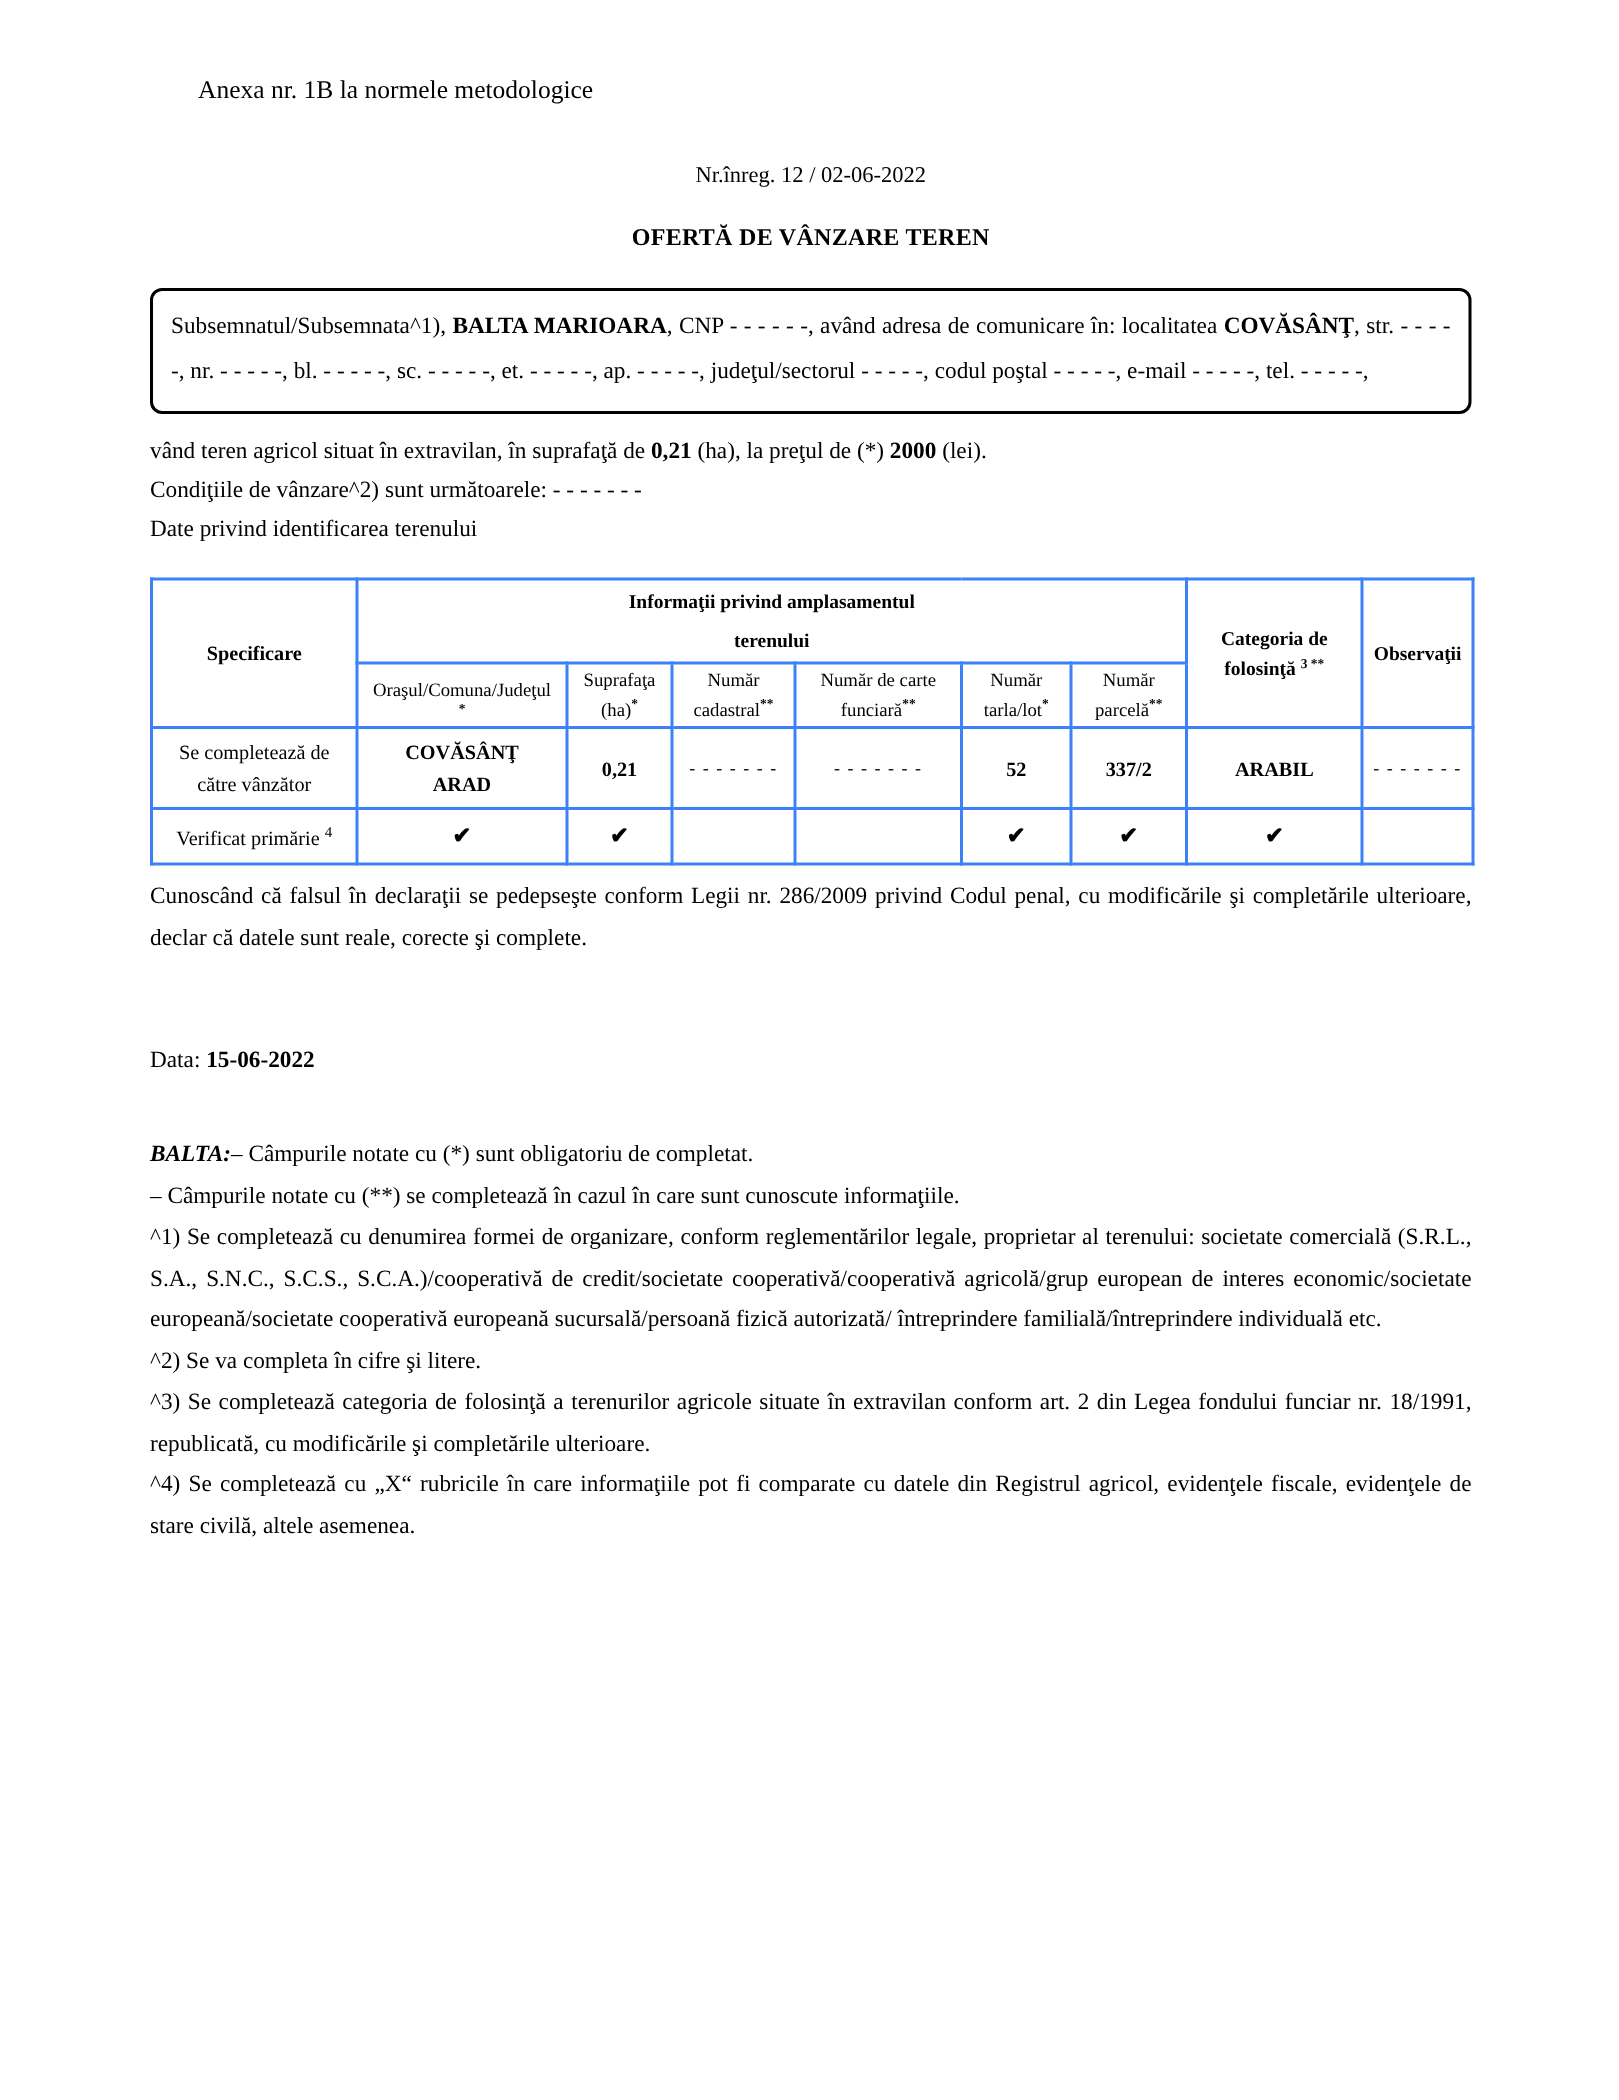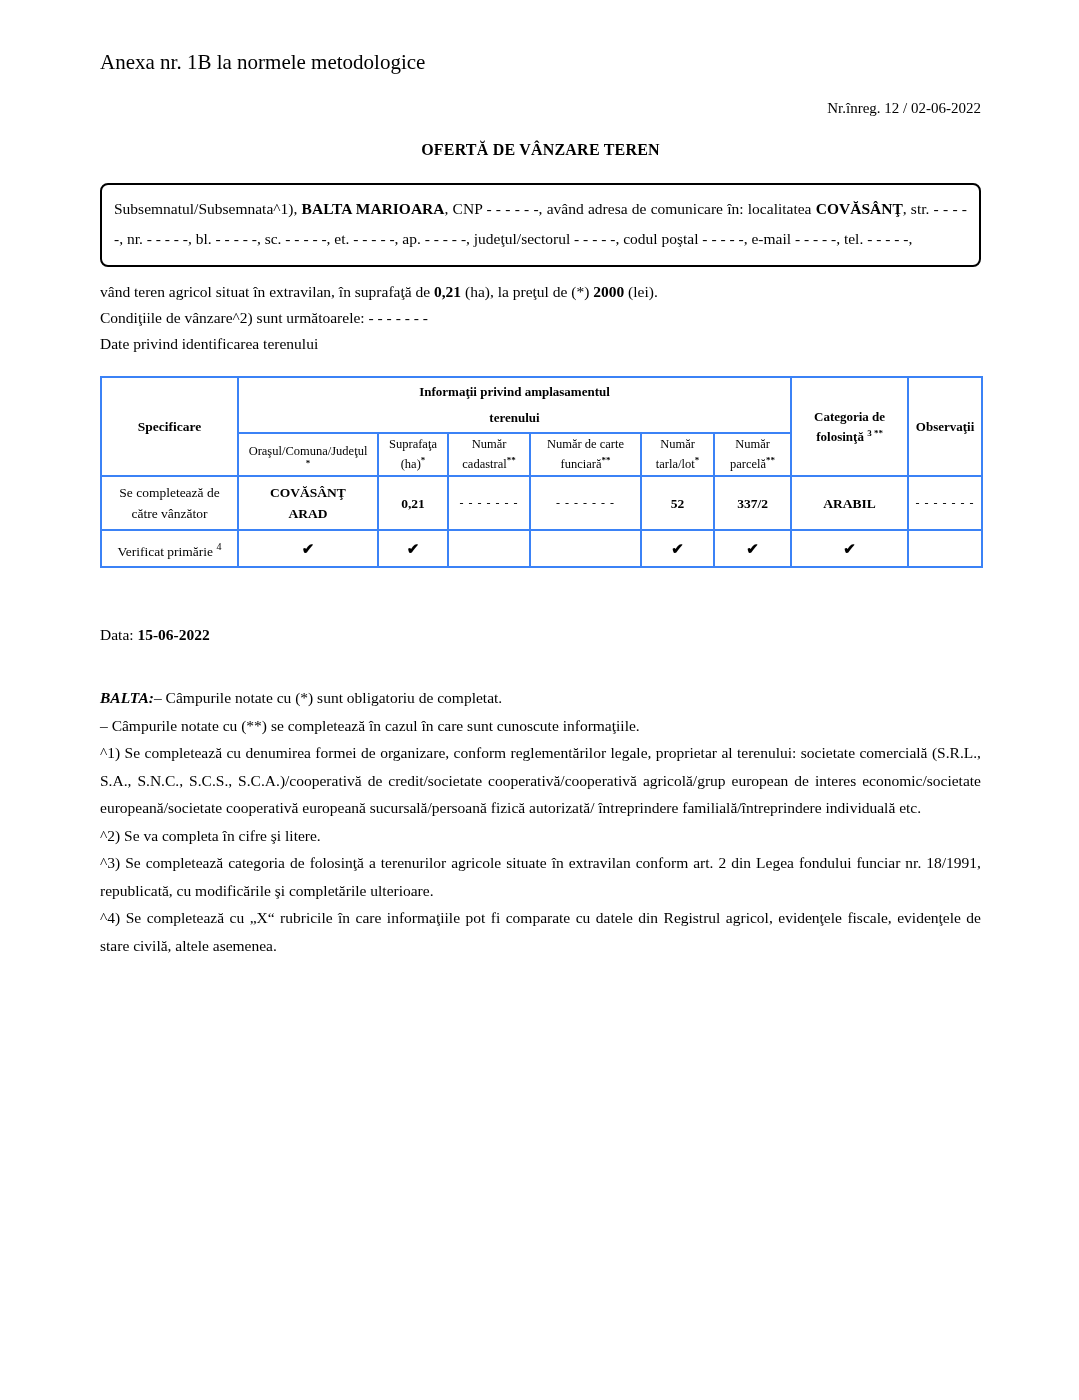--- a/index.html
+++ b/index.html
@@ -17,25 +17,26 @@
     overflow: hidden;
   }
   .content {
     position: absolute;
     left: 100px;
     top: 0;
     width: 881px;
   }
   .annex-line {
     margin-top: 50px;
-    font-size: 21px;
+    font-size: 17px;
+    margin-left: 32px;
   }
   .reg-line {
-    margin-top: 25px;
-    text-align: right;
+    margin-top: 39px;
+    text-align: center;
     font-size: 15px;
   }
   .doc-title {
     margin: 24px 0 0 0;
     text-align: center;
     font-size: 16px;
     font-weight: bold;
     letter-spacing: 0.2px;
   }
   .intro-box {
@@ -241,20 +242,21 @@
           <td class="check-cell"></td>
           <td class="check-cell"></td>
           <td class="check-cell">✔</td>
           <td class="check-cell">✔</td>
           <td class="check-cell">✔</td>
           <td class="check-cell"></td>
         </tr>
       </tbody>
     </table>
 
+    <p class="legal-para">Cunoscând că falsul în declaraţii se pedepseşte conform Legii nr. 286/2009 privind Codul penal, cu modificările şi completările ulterioare, declar că datele sunt reale, corecte şi complete.</p>
 
     <p class="date-para">
       <span>Data: </span><b>15-06-2022</b>
     </p>
 
     <div class="notes">
       <p>
         <span class="note-title">BALTA:</span><span>– Câmpurile notate cu (*) sunt obligatoriu de completat.</span>
       </p>
       <p>– Câmpurile notate cu (**) se completează în cazul în care sunt cunoscute informaţiile.</p>

